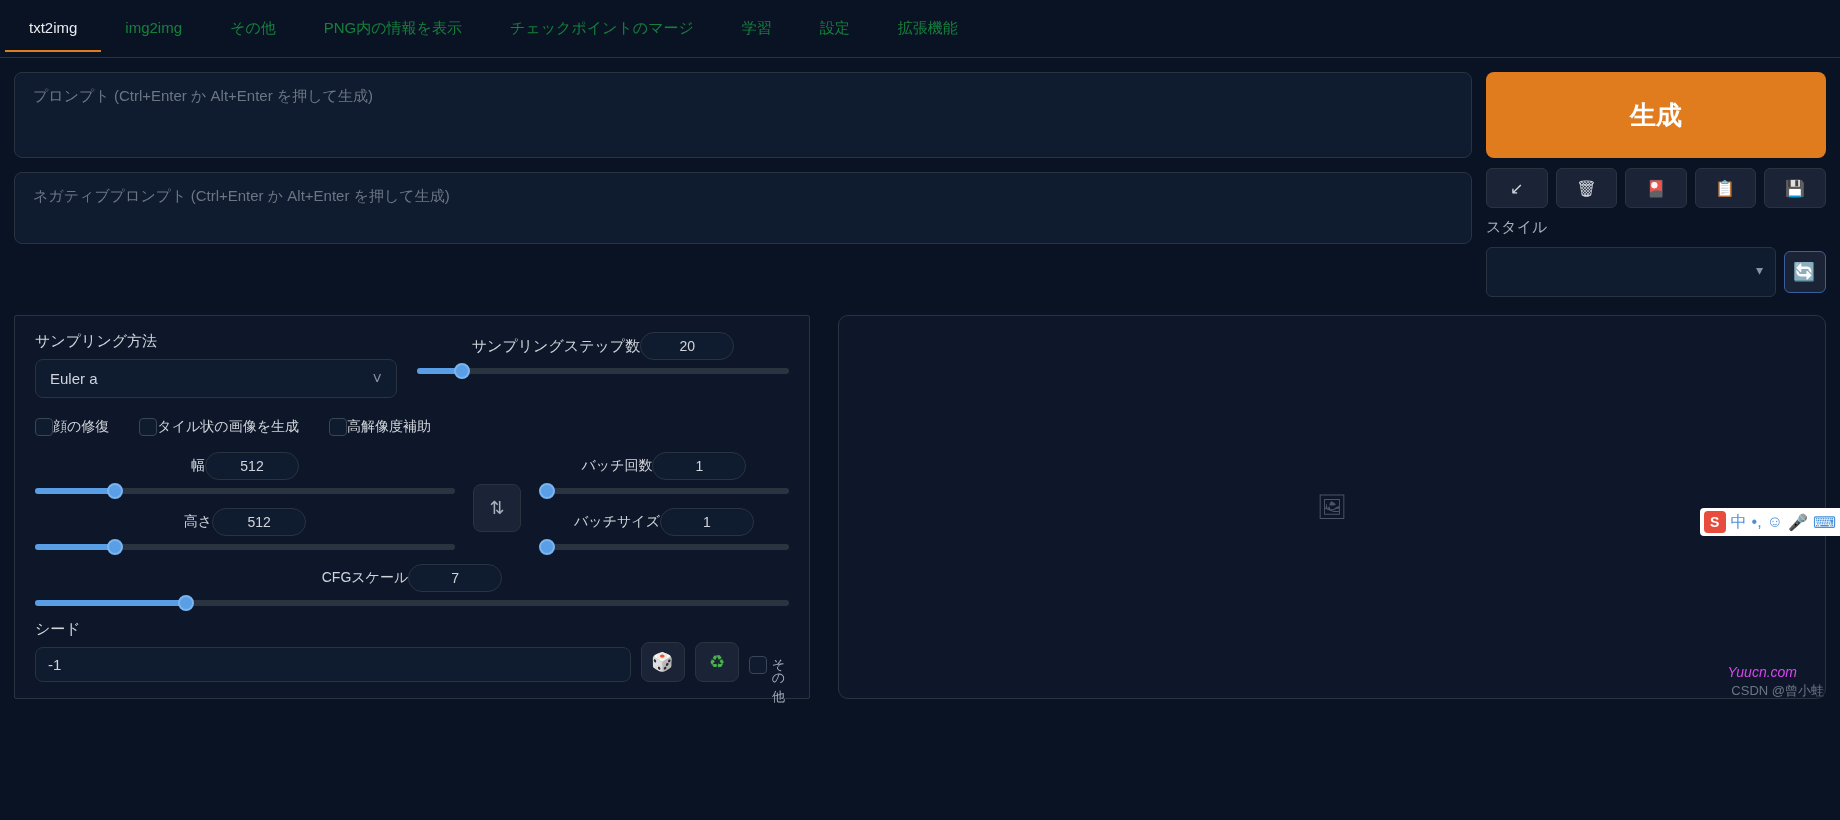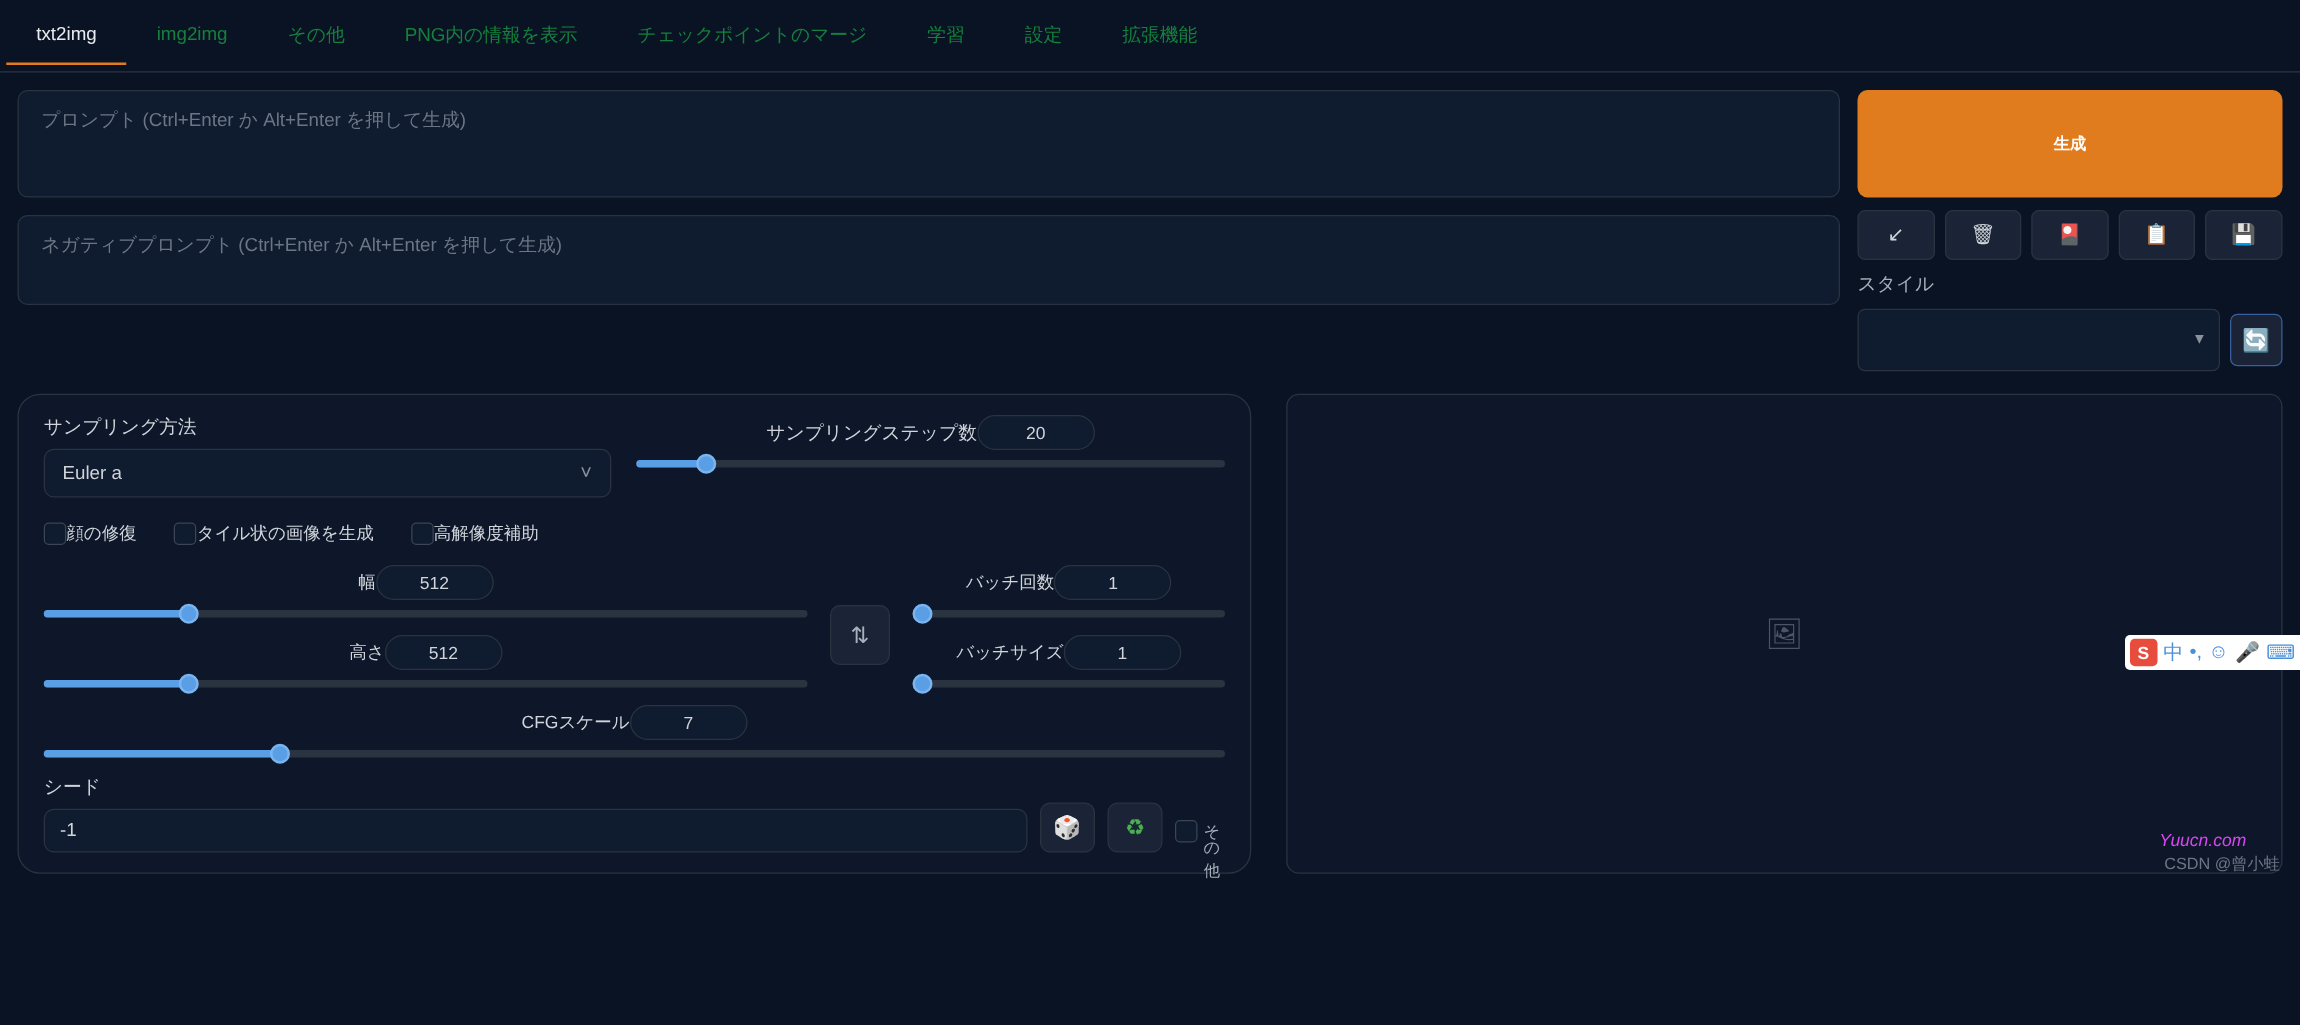--- a/index.html
+++ b/index.html
@@ -8,31 +8,31 @@
 .tabs { display: flex; border-bottom: 1px solid #2a3441; padding: 5px; }
 .tab { padding: 14px 24px; cursor: pointer; color: #15803d; font-size: 15px; }
 .tab.active { border-bottom: 2px solid #e07b1e; color: #e8eaed; }
 
 .top-section { display: flex; padding: 14px 14px 0 14px; gap: 14px; }
 .prompts { flex: 1; display: flex; flex-direction: column; gap: 14px; }
 .prompt-box { background: #0f1b2e; border: 1px solid #2a3441; border-radius: 8px; padding: 14px 18px; min-height: 86px; color: #6b7685; resize: none; width: 100%; font-size: 15px; font-family: inherit; }
 .prompt-box::placeholder { color: #6b7685; }
 
 .right-controls { width: 340px; display: flex; flex-direction: column; gap: 10px; }
-.generate-btn { background: #e07b1e; color: #fff; border: none; border-radius: 8px; height: 86px; font-size: 13px; font-weight: 600; cursor: pointer; }
+.generate-btn { background: #e07b1e; color: #fff; border: none; border-radius: 8px; height: 86px; font-size: 26px; font-weight: 600; cursor: pointer; }
 .icon-row { display: flex; gap: 8px; }
 .icon-btn { flex: 1; height: 40px; background: #1a2436; border: 1px solid #2a3441; border-radius: 6px; display: flex; align-items: center; justify-content: center; cursor: pointer; font-size: 16px; }
 .style-row { display: flex; align-items: center; gap: 8px; }
 .style-label { color: #a8b0bc; font-size: 15px; }
 .style-select { flex: 1; background: #0f1b2e; border: 1px solid #2a3441; border-radius: 6px; height: 50px; position: relative; }
 .style-select::after { content: '▾'; position: absolute; right: 12px; top: 14px; color: #8a92a0; }
 .style-refresh { width: 42px; height: 42px; background: #1a2436; border: 1px solid #3a5f9e; border-radius: 6px; display: flex; align-items: center; justify-content: center; cursor: pointer; color: #5a9ee6; font-size: 18px; }
 
 .main-section { display: flex; padding: 18px 14px; gap: 28px; }
-.left-panel { width: 987px; background: #0d1729; border: 1px solid #2a3441; border-radius: 18px; padding: 16px 20px; }
+.left-panel { width: 796px; background: #0d1729; border: 1px solid #2a3441; border-radius: 2px; padding: 16px 20px; }
 .right-panel { flex: 1; background: #0d1729; border: 1px solid #2a3441; border-radius: 10px; display: flex; align-items: center; justify-content: center; position: relative; }
 
 .row { display: flex; align-items: flex-start; gap: 20px; margin-bottom: 10px; }
 .field { flex: 1; }
 .field-label { color: #d1d5db; font-size: 15px; margin-bottom: 8px; display: block; }
 
 .select-box { background: #0f1b2e; border: 1px solid #2a3441; border-radius: 8px; padding: 10px 14px; color: #d1d5db; position: relative; font-size: 15px; }
 .select-box::after { content: '˅'; position: absolute; right: 14px; top: 10px; color: #8a92a0; font-size: 16px; }
 .slider-container { flex: 1; position: relative; height: 6px; background: #2a3441; border-radius: 3px; }
 .slider-fill { position: absolute; height: 100%; background: #5a9ee6; border-radius: 3px; }

